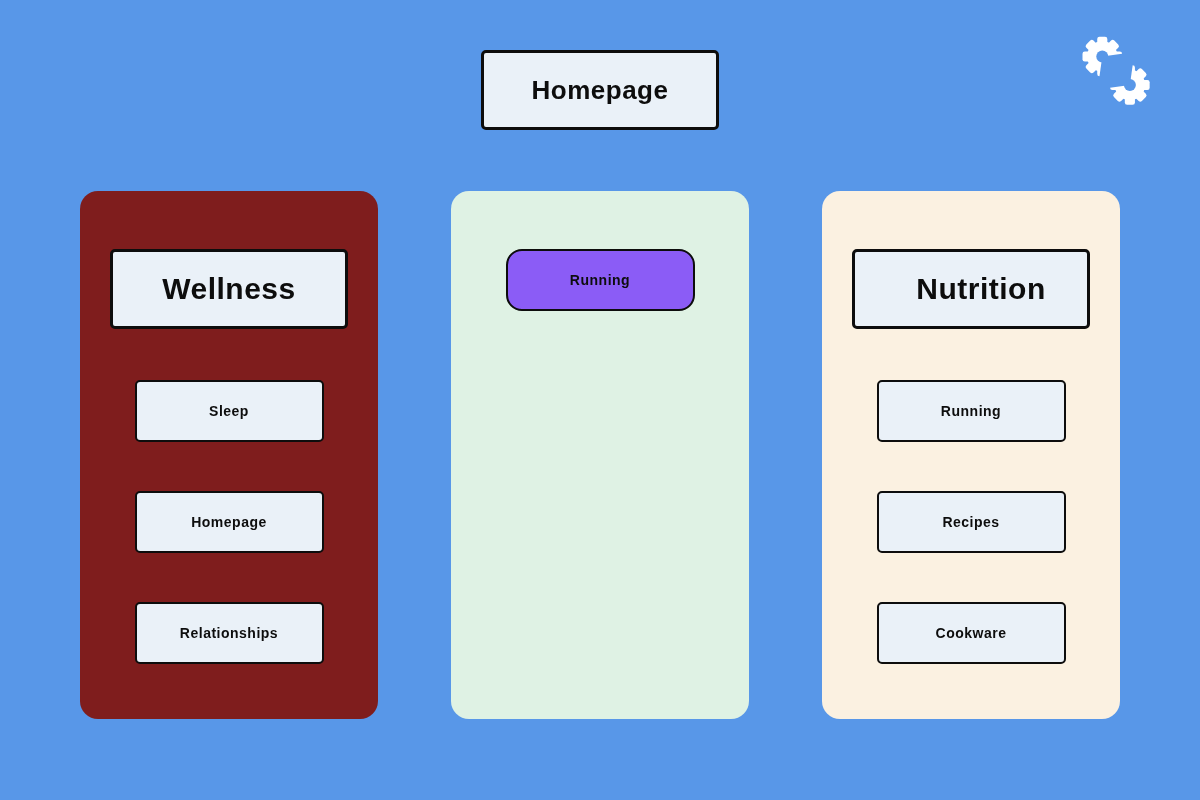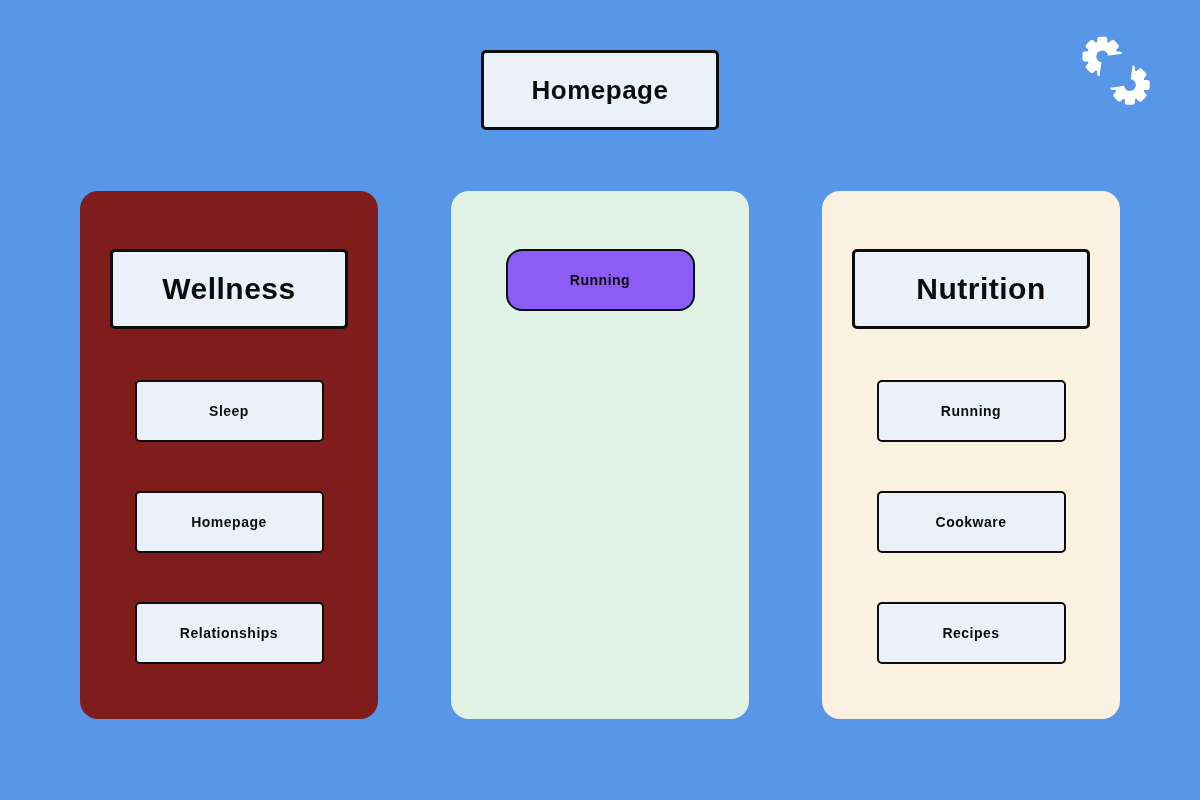--- a/index.html
+++ b/index.html
@@ -107,17 +107,17 @@
     <div class="node sub-node" style="background-color: rgb(234, 241, 248);">Relationships</div>
   </section>
 
   <section class="panel" style="background-color: rgb(223, 242, 228);">
     <div class="node sub-node" style="background-color: #8b5cf6; border-radius: 16px;">Running</div>
   </section>
 
   <section class="panel" style="background-color: rgb(251, 241, 225);">
     <div class="node header-node" style="background-color: rgb(234, 241, 248); padding-left: 20px;">Nutrition</div>
     <div class="node sub-node" style="background-color: rgb(234, 241, 248);">Running</div>
+    <div class="node sub-node" style="background-color: rgb(234, 241, 248);">Recipes</div>
     <div class="node sub-node" style="background-color: rgb(234, 241, 248);">Cookware</div>
-    <div class="node sub-node" style="background-color: rgb(234, 241, 248);">Recipes</div>
   </section>
 
 </div>
 
 </body></html>

